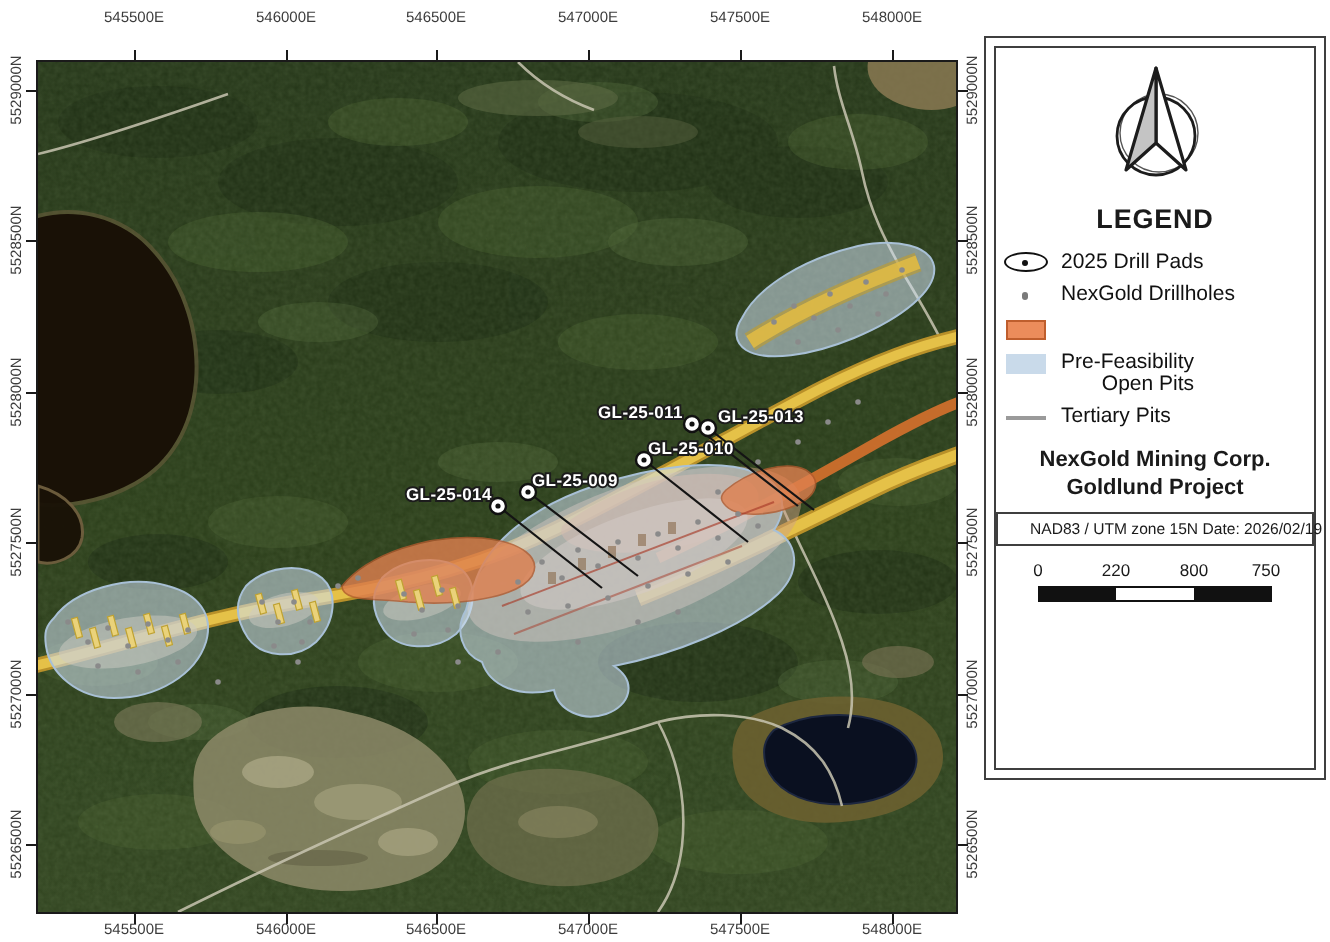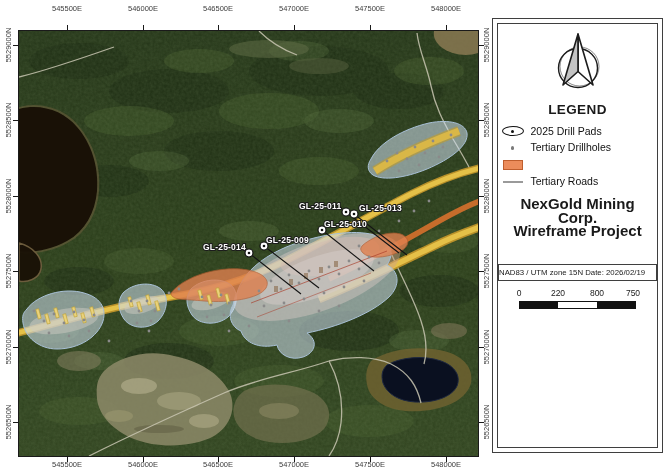--- a/index.html
+++ b/index.html
@@ -22,21 +22,21 @@
     position:absolute; font-size:7.5px; color:#3c3c3c; white-space:nowrap;
     transform:translateX(-50%); line-height:9px;
   }
   .coord.vert { transform:translate(-50%,-50%) rotate(-90deg); }
   .tick { position:absolute; background:#1a1a1a; }
   .tick.h { width:1px; height:5px; }
   .tick.v { height:1px; width:5px; }
 
   
   #panel {
-    position:absolute; left:492px; top:18px; width:171px; height:435px;
+    position:absolute; left:492px; top:18px; width:171px; height:372px;
     border:1px solid #3f3f3f; background:#fff; padding:4px;
   }
   #panel-inner {
     border:1px solid #3f3f3f; width:100%; height:100%;
     display:flex; flex-direction:column; align-items:center;
     padding:8px 5px 8px;
   }
   .legend-title { font-weight:bold; font-size:13.5px; letter-spacing:.4px; margin:8px 0 9px; }
   #legend-list { width:152px;text-align:right; }
   .legend-row { display:flex; align-items:flex-start; margin-bottom:5px; }
@@ -45,24 +45,24 @@
   .legend-label { font-size:10.5px; line-height:11px; white-space:pre-line; color:#111; }
   .sw { width:20px; height:10px; border:1px solid #000; }
   .sym-drill-pad { width:10px; height:10px; border:1.4px solid #111; border-radius:50%;
                    display:flex; align-items:center; justify-content:center; }
   .sym-drill-pad i { width:3px; height:3px; background:#111; border-radius:50%; }
   .sym-drill-trace { width:20px; height:2px; background:#111; }
   .sym-drillhole-dot { width:3.5px; height:3.5px; background:#7a7a7a; border-radius:50%; }
   .sym-road-line { width:20px; height:1.5px; background:#9a9a9a; }
 
   #logo-wrap { margin-top:auto; }
-  .map-title { font-size:15px; font-weight:bold; text-align:center; line-height:13.5px; margin-top:4px; }
+  .map-title { font-size:11px; font-weight:bold; text-align:center; line-height:13.5px; margin-top:4px; }
   #datum-box {
-    align-self:stretch; margin:26px -5px 7px; border:1px solid #3f3f3f;
-    font-size:7.8px; padding:3px 0; white-space:nowrap;
+    align-self:stretch; margin:5px -5px 7px; border:1px solid #3f3f3f;
+    font-size:7.8px; padding:3px 16px; white-space:nowrap;
   }
   #scalebar { position:relative; width:133px; height:26px; }
   #scalebar .sb-label { position:absolute; top:0; font-size:8.5px; transform:translateX(-50%); }
   #sb-bar { position:absolute; left:8px; top:13px; width:117px; height:8px;
             border:1px solid #111; display:flex; }
   #sb-bar div { flex:1; }
   .sb-black { background:#111; } .sb-white { background:#fff; }
 
   .pad-label { font-size:8.5px; font-weight:bold; fill:#fff; stroke:#1c1c1c;
                stroke-width:2px; paint-order:stroke; letter-spacing:.2px; }
@@ -395,43 +395,50 @@
               <i></i>
             </span>
     <span class="legend-label">2025 Drill Pads</span>
   </div>
 
 
   <div class="legend-row">
     <span class="sym">
               <span class="sym-drillhole-dot"></span>
             </span>
-    <span class="legend-label">Tertiary Drillholes</span>
+    <span class="legend-label">NexGold Drillholes</span>
   </div>
 
   <div class="legend-row">
     <span class="sym">
               <span class="sw" style="background: rgb(236, 140, 91); border-color: rgb(191, 94, 45);"></span>
             </span>
   </div>
 
 
+  <div class="legend-row">
+    <span class="sym">
+              <span class="sw" style="background: rgb(201, 218, 234); border-color: rgb(201, 218, 234);"></span>
+            </span>
+    <span class="legend-label">Pre-Feasibility
+Open Pits</span>
+  </div>
 
   <div class="legend-row">
     <span class="sym">
               <span class="sym-road-line"></span>
             </span>
-    <span class="legend-label">Tertiary Roads</span>
+    <span class="legend-label">Tertiary Pits</span>
   </div>
 </div>
 
 
       <div class="map-title">
         <div>NexGold Mining Corp.</div>
-        <div>Wireframe Project</div>
+        <div>Goldlund Project</div>
       </div>
 
       <div id="datum-box">NAD83 / UTM zone 15N Date: 2026/02/19</div>
 
       <div id="scalebar">
         <span class="sb-label" style="left:8px">0</span>
         <span class="sb-label" style="left:47px">220</span>
         <span class="sb-label" style="left:86px">800</span>
         <span class="sb-label" style="left:122px">750 m</span>
         <div id="sb-bar">

